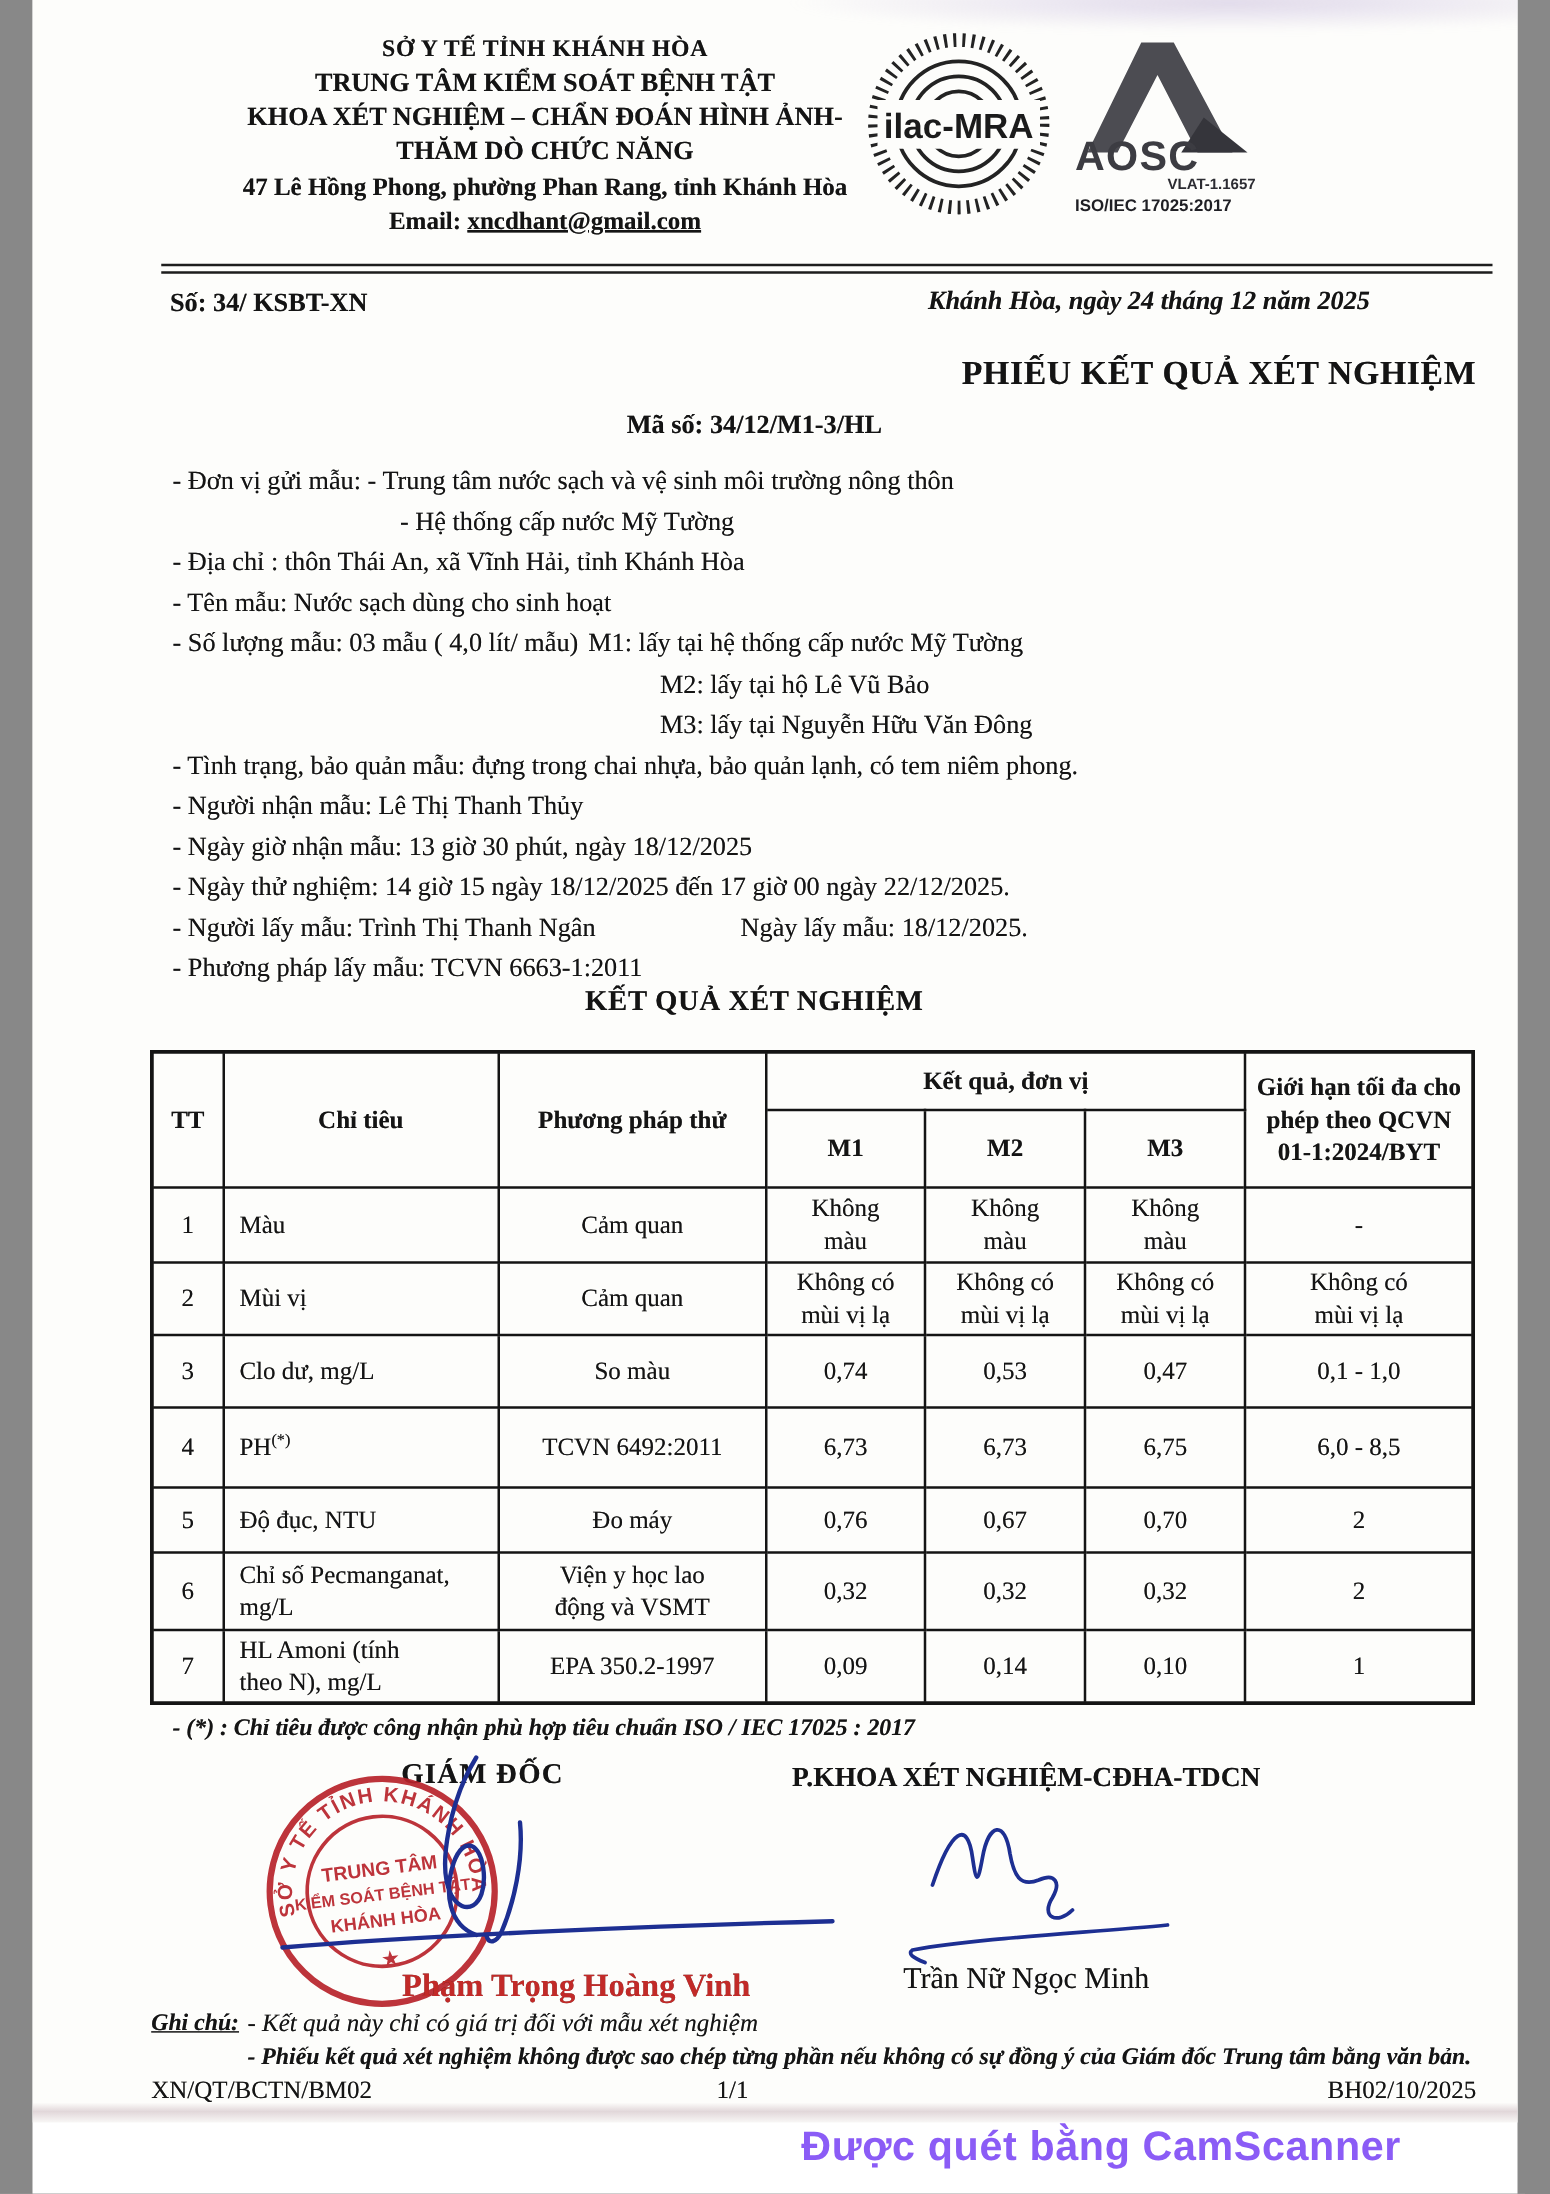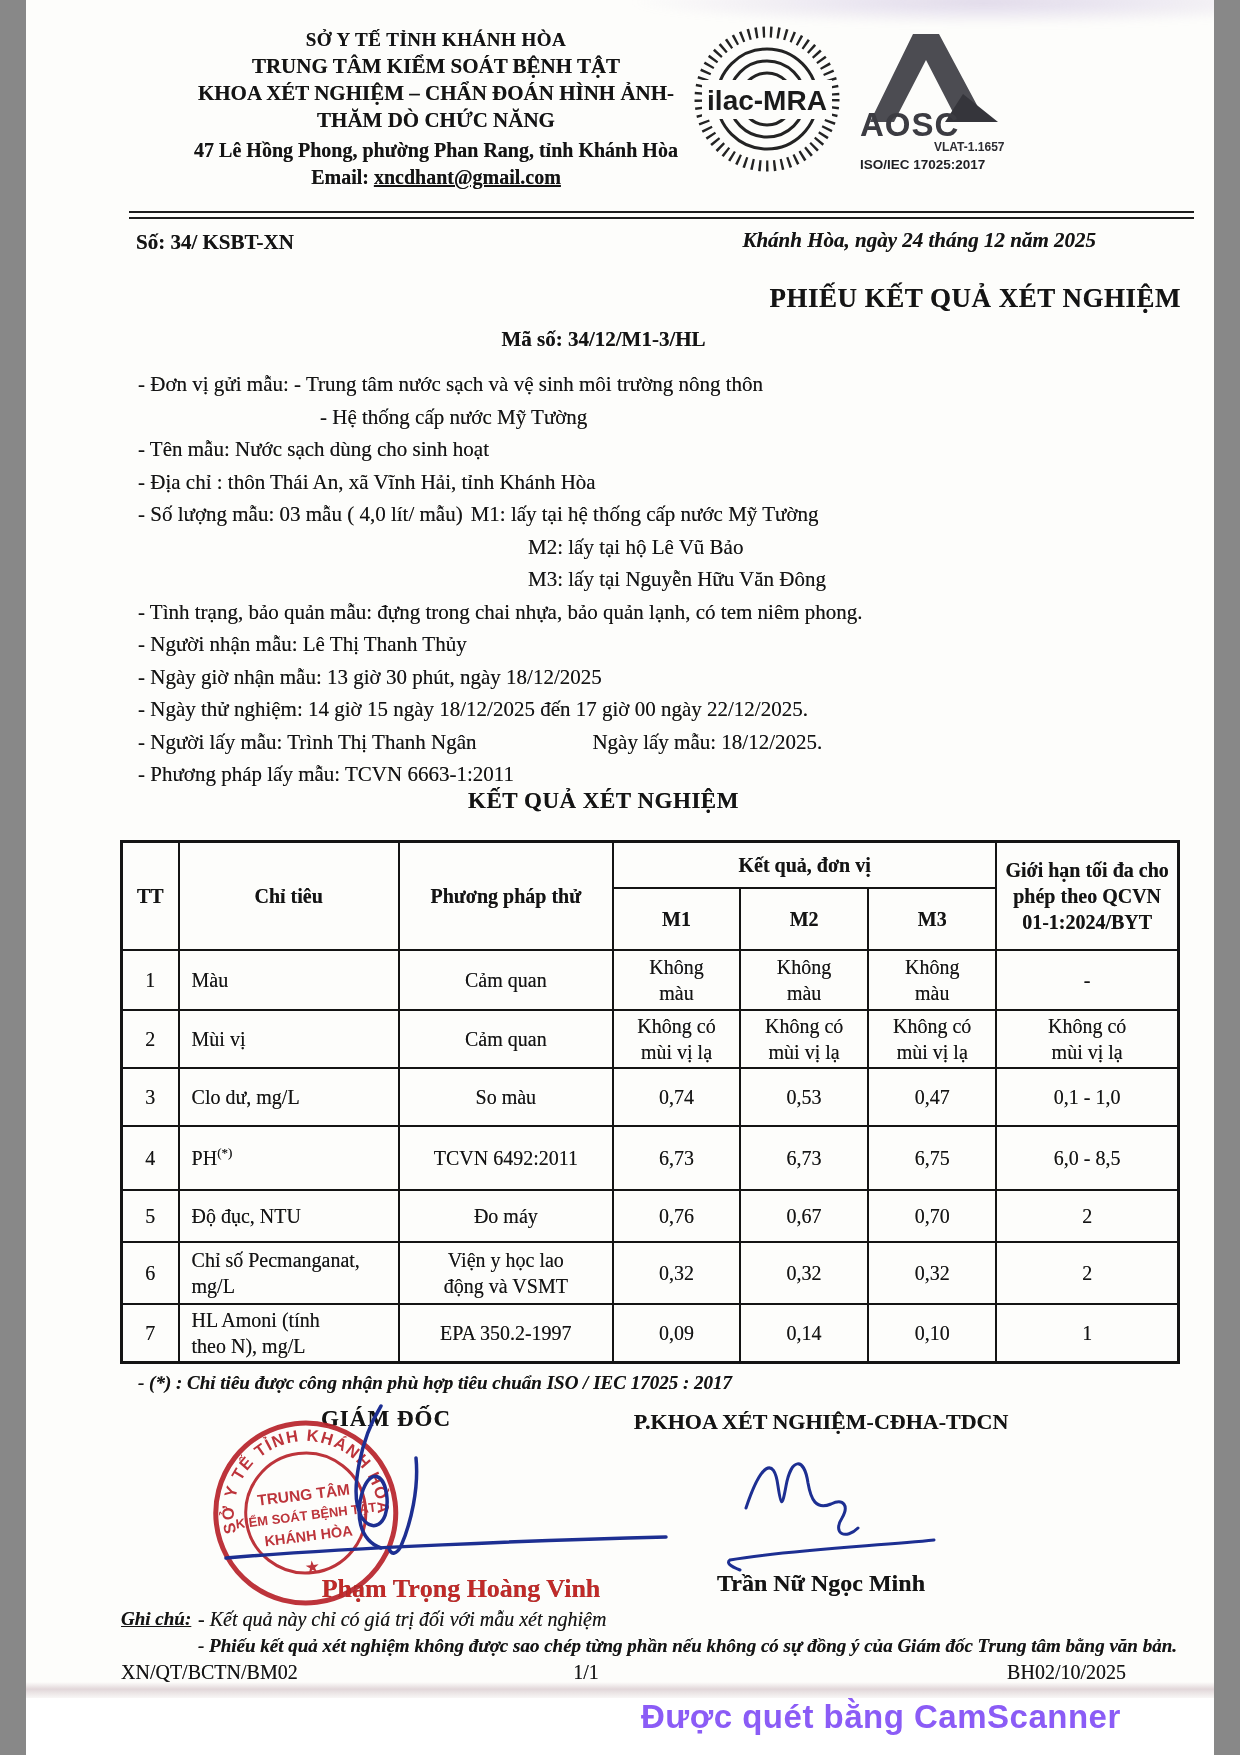--- a/index.html
+++ b/index.html
@@ -46,29 +46,29 @@
 
   .footnote{left:112px;top:1372px;font-size:19px;font-weight:bold;font-style:italic;}
 
   
   .sig-title-l{left:250px;top:1406px;width:220px;text-align:center;font-size:23px;font-weight:bold;letter-spacing:1px;}
   .sig-title-r{left:565px;top:1409px;width:460px;text-align:center;font-size:22px;font-weight:bold;}
   .stamp{left:165px;top:1405px;width:230px;height:220px;transform:rotate(-7deg);opacity:.92;}
   .sig-l{left:185px;top:1398px;width:470px;height:175px;}
   .sig-r{left:690px;top:1428px;width:230px;height:150px;}
   .name-l{left:275px;top:1574px;width:320px;text-align:center;font-size:26px;font-weight:bold;color:#c22a28;}
-  .name-r{left:645px;top:1570px;width:300px;text-align:center;font-size:24px;font-weight:bold;}
+  .name-r{left:645px;top:1570px;width:300px;text-align:center;font-size:24px;font-weight:normal;}
 
   
   .notes-label{left:95px;top:1608px;font-size:19px;font-weight:bold;font-style:italic;text-decoration:underline;}
   .note-1{left:172px;top:1608px;font-size:20px;font-weight:normal;font-style:italic;}
   .note-2{left:172px;top:1635px;width:1000px;font-size:19px;font-weight:bold;font-style:italic;font-family:Liberation Serif, serif;}
   .foot-l{left:95px;top:1661px;font-size:20px;}
   .foot-c{left:520px;top:1661px;width:80px;text-align:center;font-size:20px;}
-  .foot-r{left:900px;top:1661px;width:200px;text-align:right;font-size:20px;}
+  .foot-r{left:955px;top:1661px;width:200px;text-align:right;font-size:20px;}
 
   
   .smudge-top{left:600px;top:-8px;width:650px;height:34px;background:radial-gradient(ellipse at 55% 30%,rgba(190,175,215,.45),rgba(190,175,215,0) 70%);filter:blur(3px);}
   .edge-band{left:0;top:1682px;width:1240px;height:16px;
              background:linear-gradient(to bottom,rgba(214,196,201,0) 0%,rgba(203,184,190,.55) 45%,rgba(222,213,217,.15) 100%);}
   .watermark{left:615px;top:1698px;font-family:"Liberation Sans","DejaVu Sans",sans-serif;
              font-size:33px;font-weight:bold;color:#8b5cf6;letter-spacing:.5px;}
 </style>
 </head>
 <body>
@@ -113,22 +113,22 @@
 
   <div class="abs doc-no doc">Số: 34/ KSBT-XN</div>
   <div class="abs date-line doc">Khánh Hòa, ngày 24 tháng 12 năm 2025</div>
 
   <div class="abs title doc">PHIẾU KẾT QUẢ XÉT NGHIỆM</div>
   <div class="abs subtitle doc">Mã số: 34/12/M1-3/HL</div>
 
   <div class="abs info doc">
     <div>- Đơn vị gửi mẫu: - Trung tâm nước sạch và vệ sinh môi trường nông thôn</div>
     <div class="ind-a">- Hệ thống cấp nước Mỹ Tường</div>
+    <div>- Địa chỉ : thôn Thái An, xã Vĩnh Hải, tỉnh Khánh Hòa</div>
     <div>- Tên mẫu: Nước sạch dùng cho sinh hoạt</div>
-    <div>- Địa chỉ : thôn Thái An, xã Vĩnh Hải, tỉnh Khánh Hòa</div>
     <div>
       <span>- Số lượng mẫu: 03 mẫu ( 4,0 lít/ mẫu)</span><span class="gap-m1">M1: lấy tại hệ thống cấp nước Mỹ Tường</span>
     </div>
     <div class="ind-b">M2: lấy tại hộ Lê Vũ Bảo</div>
     <div class="ind-b">M3: lấy tại Nguyễn Hữu Văn Đông</div>
     <div>- Tình trạng, bảo quản mẫu: đựng trong chai nhựa, bảo quản lạnh, có tem niêm phong.</div>
     <div>- Người nhận mẫu: Lê Thị Thanh Thủy</div>
     <div>- Ngày giờ nhận mẫu: 13 giờ 30 phút, ngày 18/12/2025</div>
     <div>- Ngày thử nghiệm: 14 giờ 15 ngày 18/12/2025 đến 17 giờ 00 ngày 22/12/2025.</div>
     <div>

